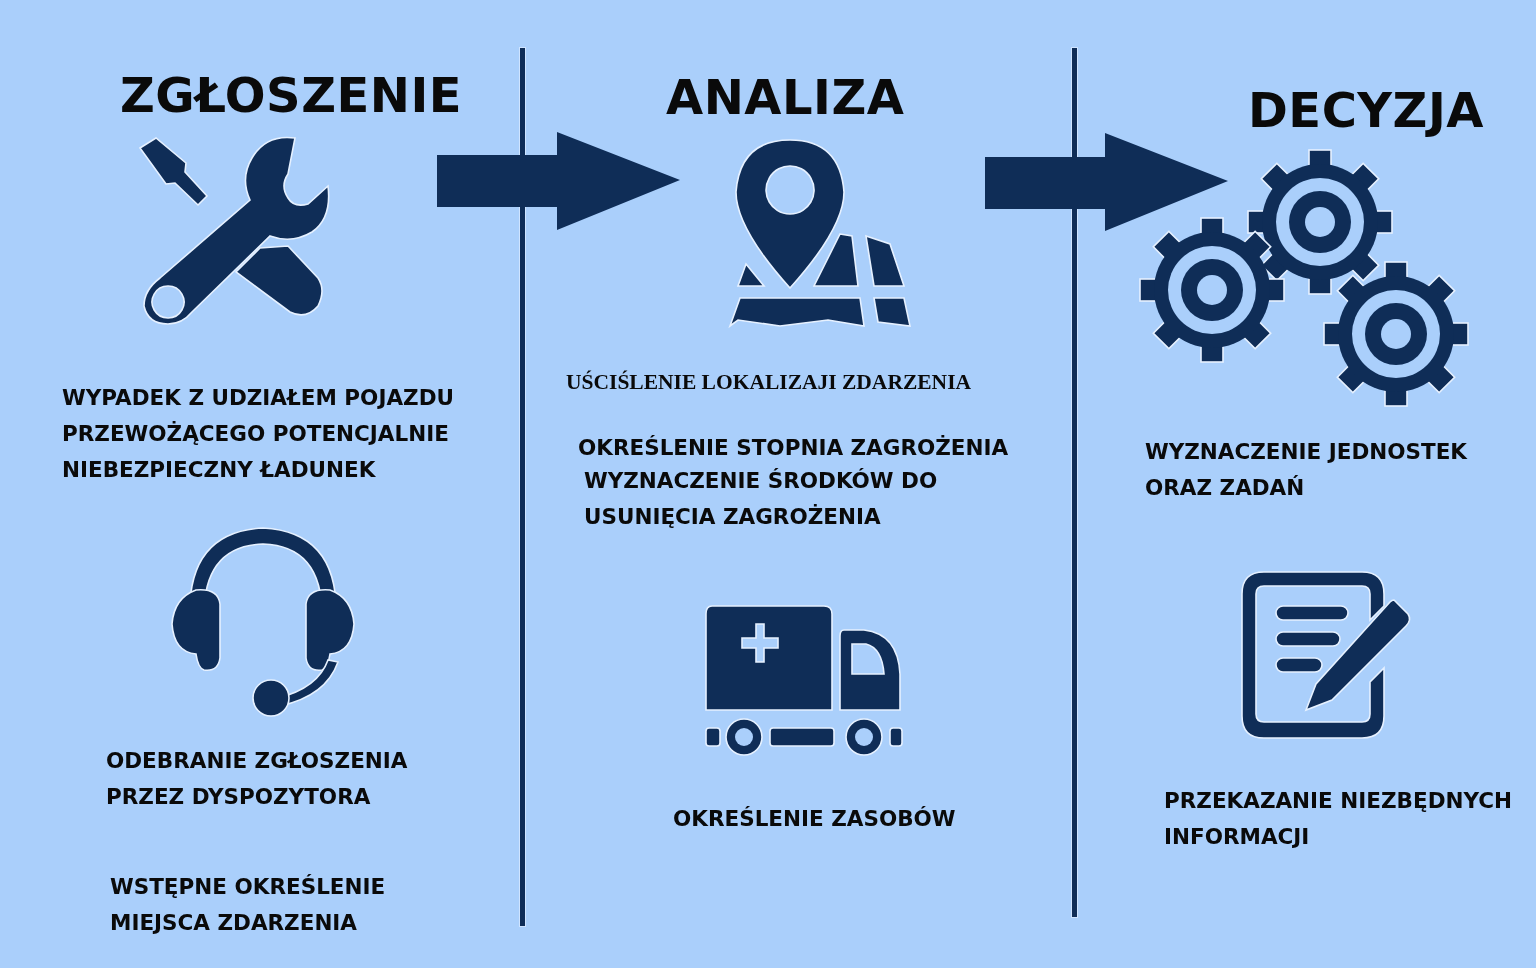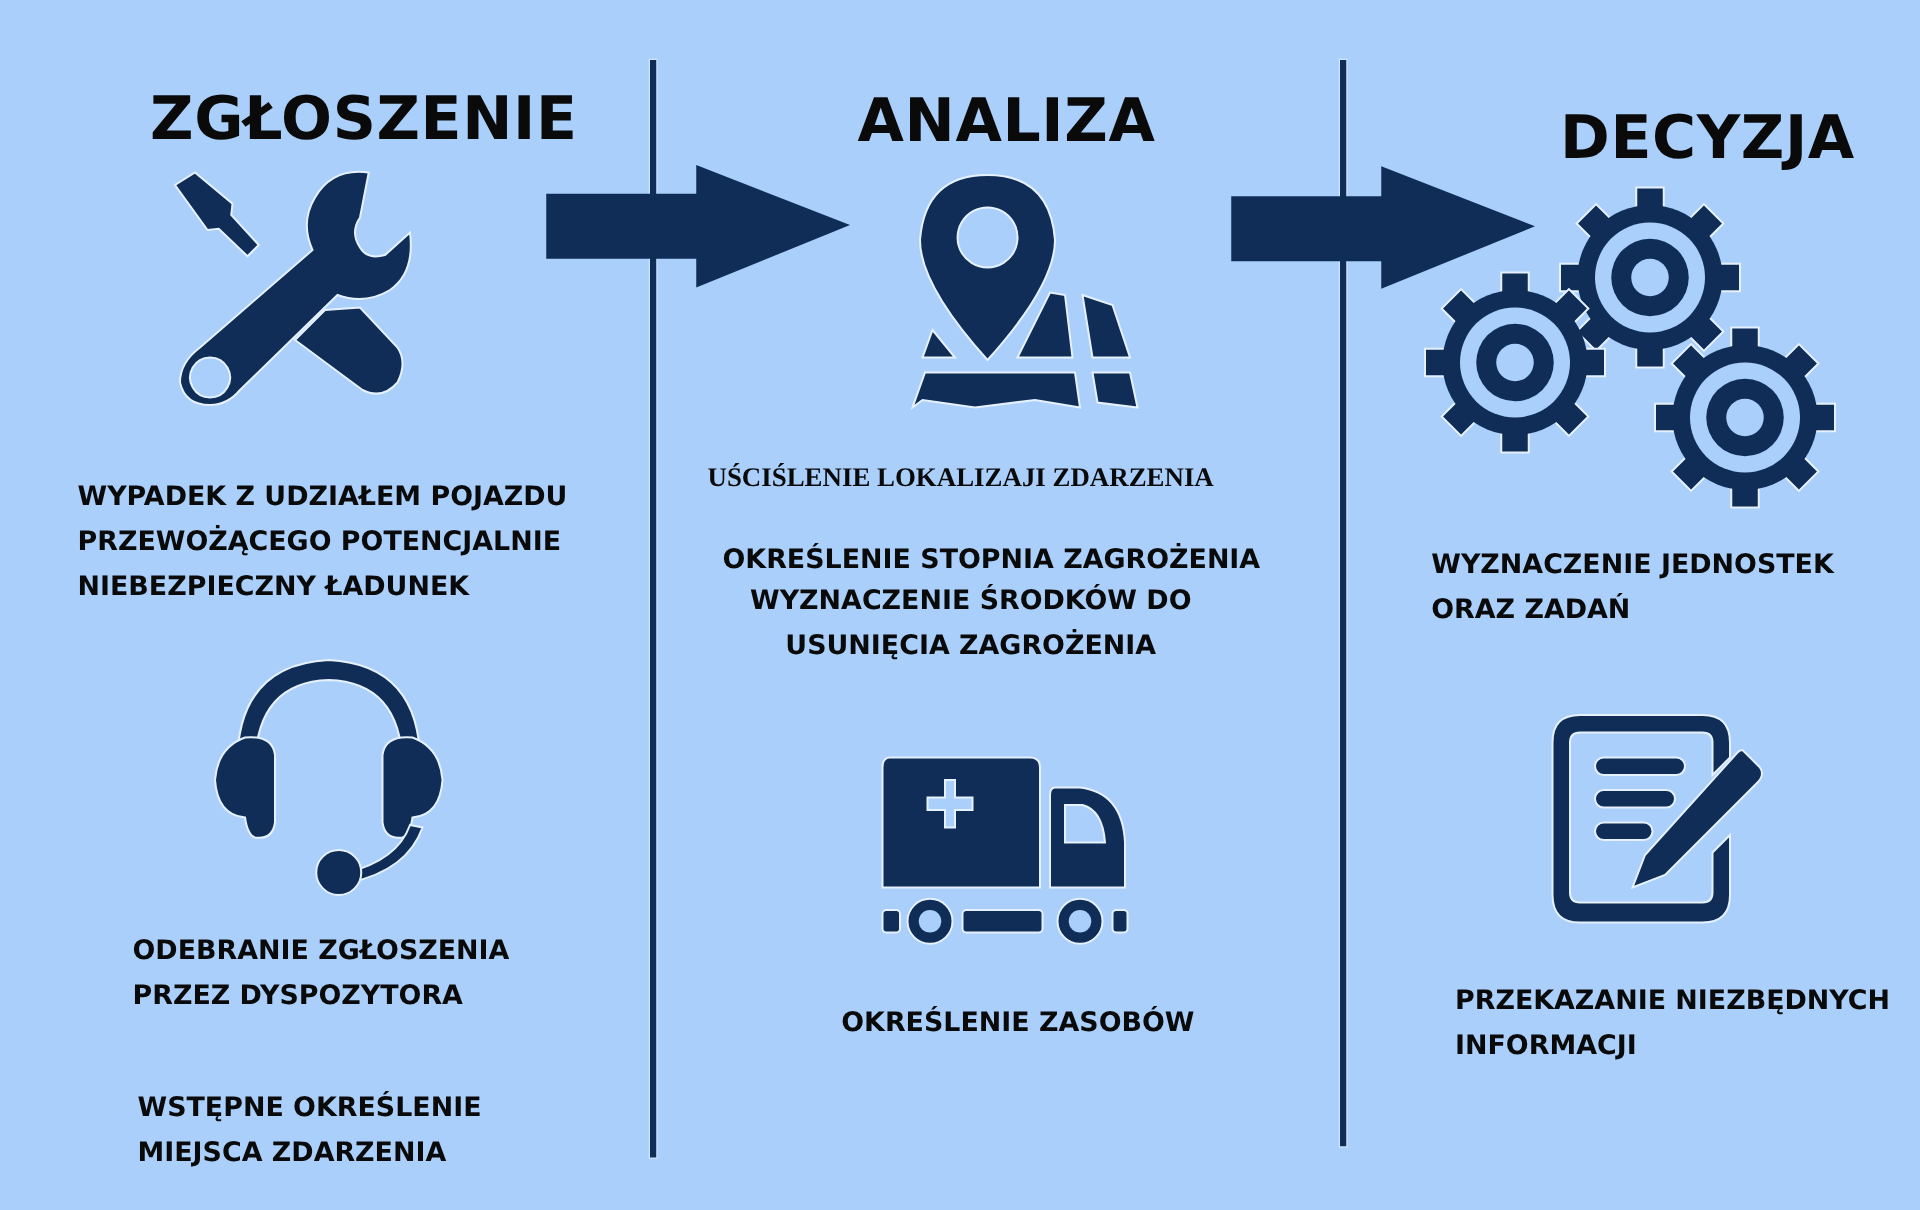--- a/index.html
+++ b/index.html
@@ -67,36 +67,36 @@
   <div>WSTĘPNE OKREŚLENIE</div>
   <div>MIEJSCA ZDARZENIA</div>
 </div>
 
 <div class="abs" style="left:437px; top:132px; width:245px; height:100px;">
   <svg width="245" height="100" viewBox="0 0 245 100">
     <path fill="#0f2d57" d="M0 23 L120 23 L120 0 L243 48 L120 98 L120 75 L0 75 Z"></path>
   </svg>
 </div>
 
-<div class="abs heading" style="left:686px; top:73px;text-align:right;">ANALIZA</div>
+<div class="abs heading" style="left:666px; top:73px;text-align:right;">ANALIZA</div>
 
 <div class="abs" style="left:728px; top:136px; width:185px; height:190px;">
   <svg width="185" height="190" viewBox="0 0 185 190">
     <path class="ic" fill-rule="evenodd" d="M62 4 Q112 4 116 56 Q116 92 62 152 Q8 92 8 56 Q12 4 62 4 Z M62 30 A24 24 0 1 0 62.1 30 Z"></path>
     <path class="ic" d="M18 128 L36 150 L10 150 Z"></path>
     <path class="ic" d="M112 98 L124 100 L130 150 L86 150 Z"></path>
     <path class="ic" d="M138 100 L162 108 L176 150 L146 150 Z"></path>
     <path class="ic" d="M12 162 L132 162 L136 190 L100 184 L52 190 L10 184 L2 190 Z"></path>
     <path class="ic" d="M146 162 L176 162 L182 190 L150 186 Z"></path>
   </svg>
 </div>
 
 <div class="abs txt" style="left:566px; top:364px;font-family:Liberation Serif, serif;">UŚCIŚLENIE LOKALIZAJI ZDARZENIA</div>
 <div class="abs txt" style="left:578px; top:414px;margin-top:16px;">OKREŚLENIE STOPNIA ZAGROŻENIA</div>
-<div class="abs txt" style="left:600px; top:463px;text-align:center;">
+<div class="abs txt" style="left:584px; top:463px;">
   <div>WYZNACZENIE ŚRODKÓW DO</div>
   <div>USUNIĘCIA ZAGROŻENIA</div>
 </div>
 
 <div class="abs" style="left:704px; top:604px; width:200px; height:152px;">
   <svg width="200" height="152" viewBox="0 0 200 152">
     <path class="ic" fill-rule="evenodd" d="M8 2 L120 2 Q128 2 128 10 L128 106 L2 106 L2 10 Q2 2 8 2 Z M52 20 L60 20 L60 34 L74 34 L74 44 L60 44 L60 58 L52 58 L52 44 L38 44 L38 34 L52 34 Z"></path>
     <path class="ic" fill-rule="evenodd" d="M140 26 L160 26 Q194 30 196 70 L196 106 L136 106 L136 32 Q136 26 140 26 Z M148 40 L148 70 L180 70 Q178 44 162 40 Z"></path>
     <rect class="ic" x="2" y="124" width="14" height="18" rx="3"></rect>
     <rect class="ic" x="66" y="124" width="64" height="18" rx="3"></rect>

